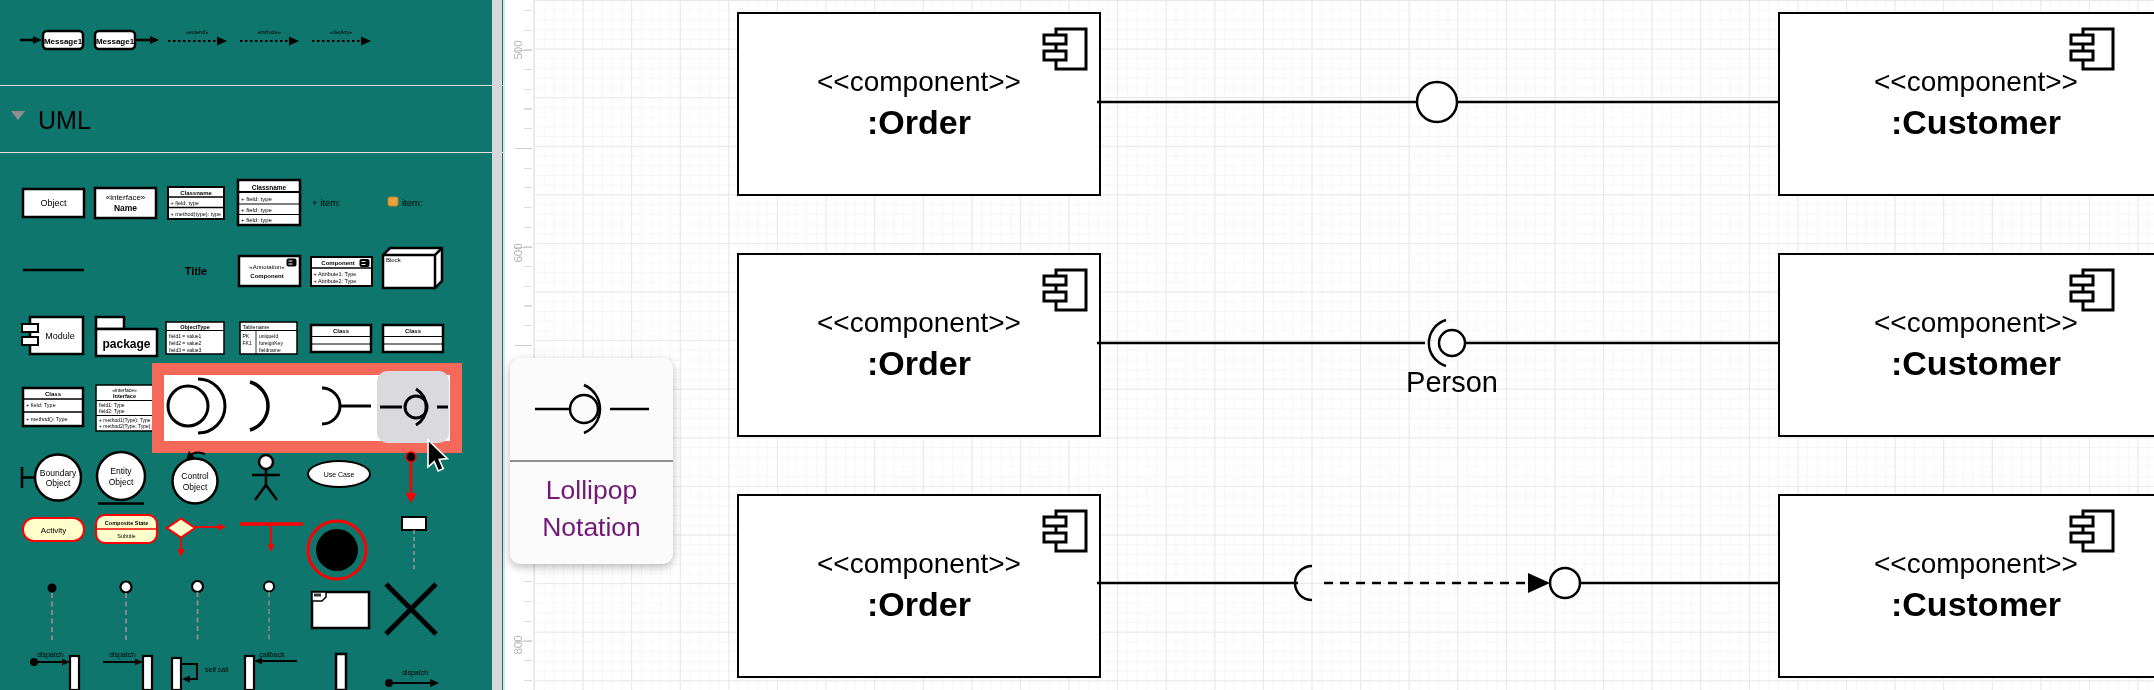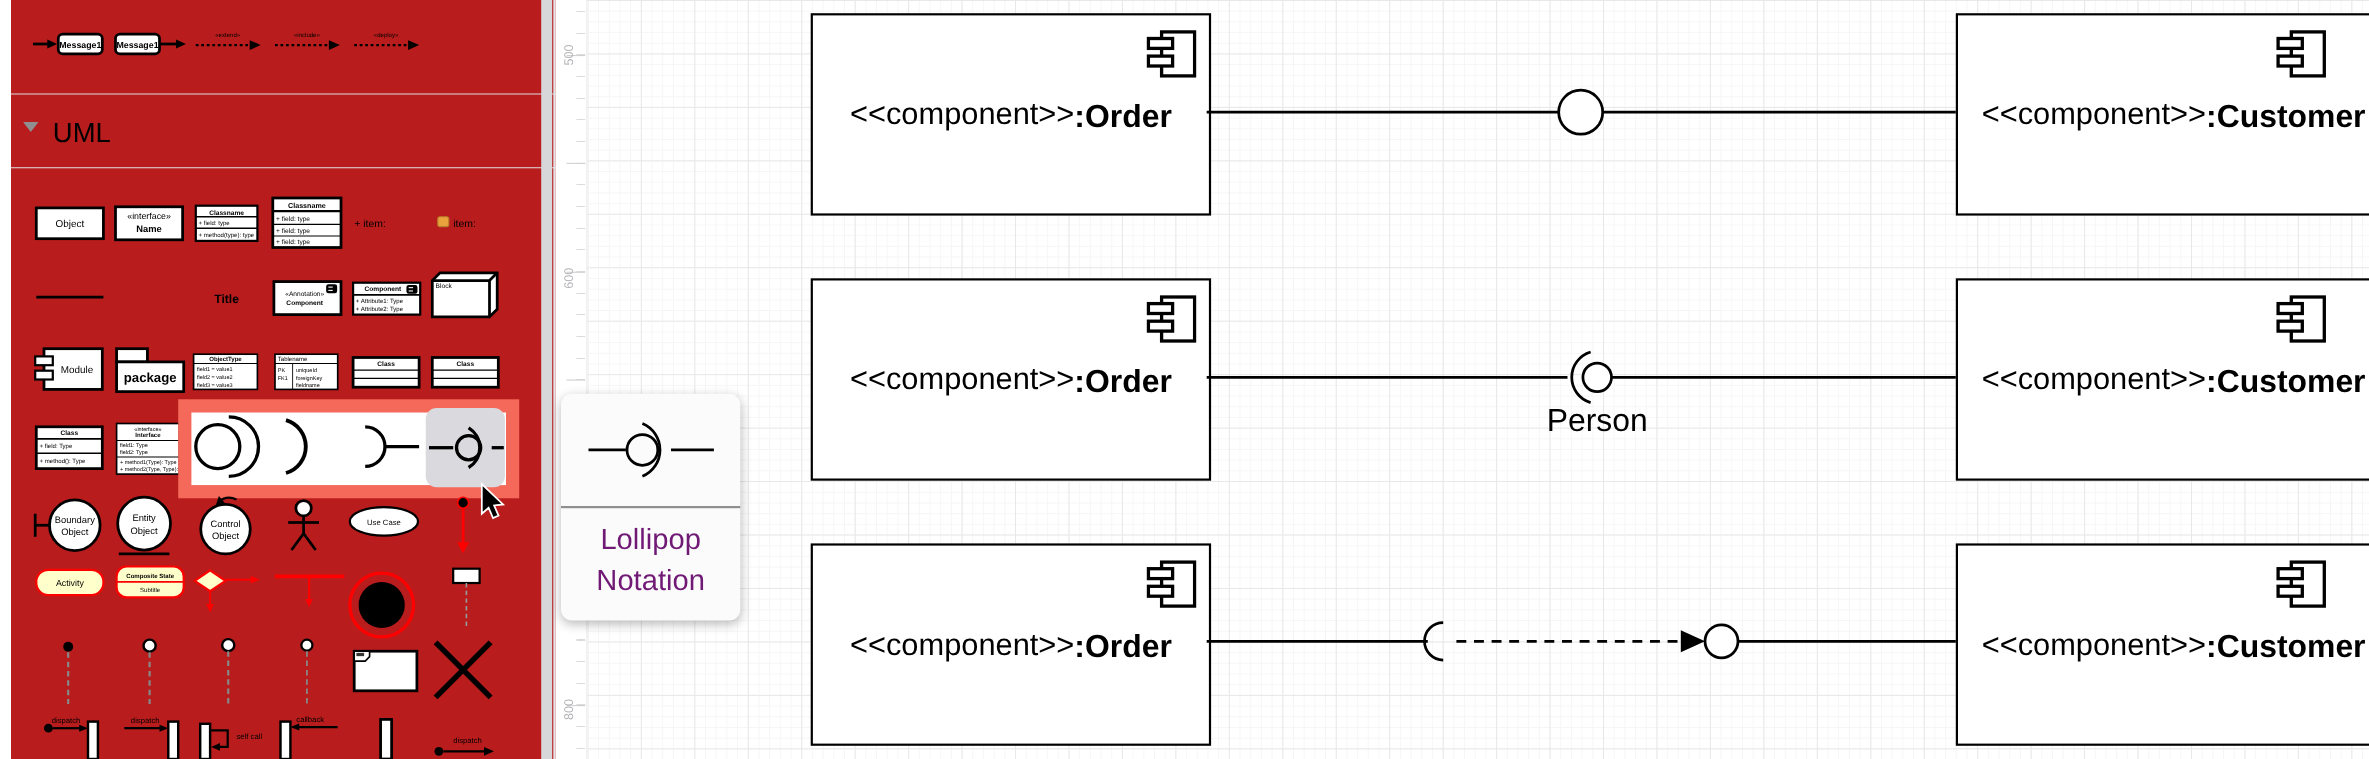--- a/index.html
+++ b/index.html
@@ -1,41 +1,41 @@
 <!DOCTYPE html>
 <html><head>
 <meta charset="utf-8">
 <style>
   html,body{margin:0;padding:0;}
   #app{position:relative;width:2154px;height:690px;overflow:hidden;background:#fff;
        font-family:"Liberation Sans","DejaVu Sans",sans-serif;color:#000;}
   
-  .palette{position:absolute;left:10px;top:0;width:503px;height:690px;background:#b91c1c;}
+  .palette{position:absolute;left:0;top:0;width:503px;height:690px;background:#0f766e;}
   .palette svg{position:absolute;left:0;top:0;}
   .pal-scroll{position:absolute;left:492px;top:0;width:10px;height:690px;background:#d7d7da;}
   .divider-v{position:absolute;left:503px;top:0;width:2px;height:690px;background:#e3e3e6;}
   
   .ruler{position:absolute;left:505px;top:0;width:28px;height:690px;background:#fff;border-right:1px solid #ececef;}
   .ruler::before{content:"";position:absolute;right:1px;top:10px;bottom:0;width:8px;
       background:repeating-linear-gradient(to bottom,#dcdcde 0 1px,transparent 1px 19.7px);}
   .tick-major{position:absolute;right:1px;width:17px;height:1px;background:#cfcfd2;}
   .rlabel{position:absolute;left:0;width:26px;height:14px;line-height:14px;text-align:center;
       transform:rotate(-90deg);color:#b4b4b8;font-size:11.5px;}
   
   .canvas{position:absolute;left:534px;top:0;width:1620px;height:690px;background-color:#fff;
       background-image:
         linear-gradient(to right,#e8e8ea 1px,transparent 1px),
         linear-gradient(to bottom,#e8e8ea 1px,transparent 1px),
         linear-gradient(to right,#f6f6f8 1px,transparent 1px),
         linear-gradient(to bottom,#f6f6f8 1px,transparent 1px);
       background-size:48.6px 48.6px,48.6px 48.6px,9.72px 9.72px,9.72px 9.72px;}
   .comp{position:absolute;background:#fff;border:2.5px solid #000;
-      display:flex;flex-direction:row;align-items:center;justify-content:center;}
+      display:flex;flex-direction:column;align-items:center;justify-content:center;}
   .comp-stereo{font-size:28px;}
-  .comp-name{font-size:29px;font-weight:bold;margin-top:5px;}
+  .comp-name{font-size:34px;font-weight:bold;margin-top:5px;}
   .comp-icon{position:absolute;top:13px;right:11px;width:46px;height:44px;}
   .overlay{position:absolute;left:0;top:0;pointer-events:none;}
   
   .tooltip{position:absolute;left:510px;top:358px;width:163px;z-index:40;background:#fbfbfc;
       border-radius:10px;box-shadow:0 3px 10px rgba(0,0,0,.28);}
   .tt-icon{height:102px;display:flex;align-items:center;justify-content:center;}
   .tt-divider{height:2px;background:#8f8f92;}
   .tt-label{padding:10px 4px 18px;text-align:center;font-size:26.5px;line-height:1.4;color:#701a75;}
   
   .k{stroke:#000;fill:none;}

